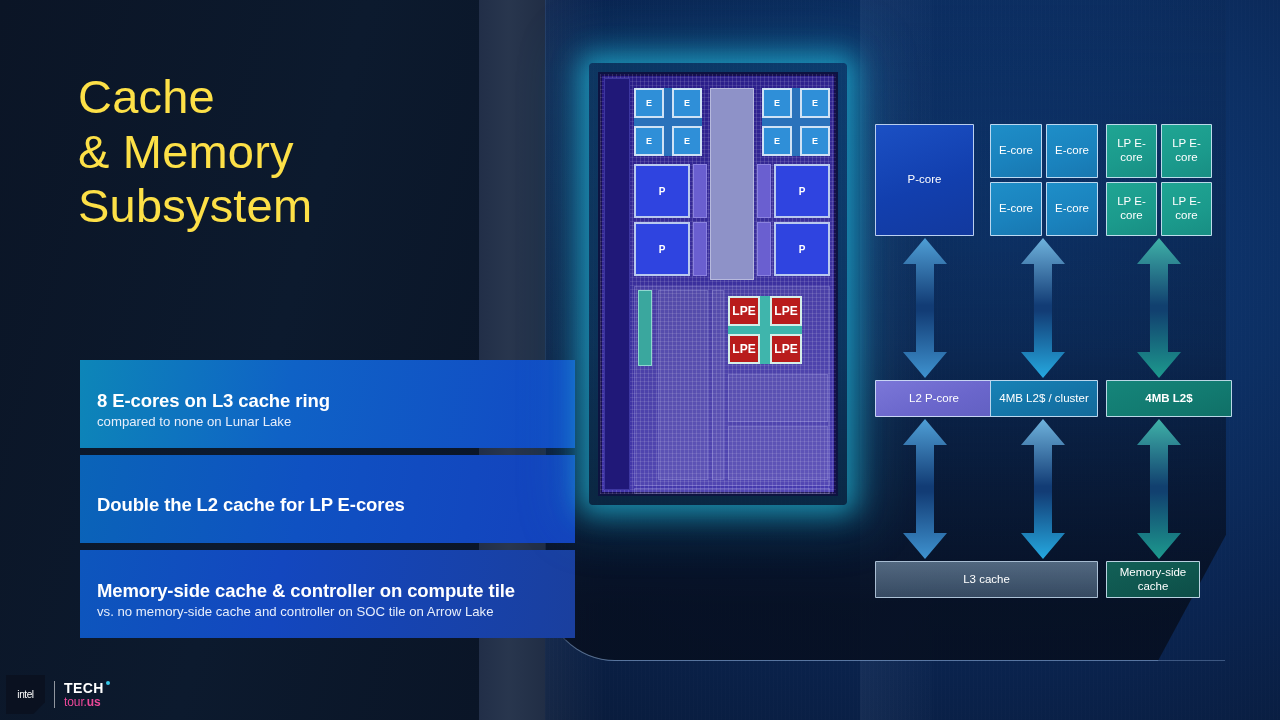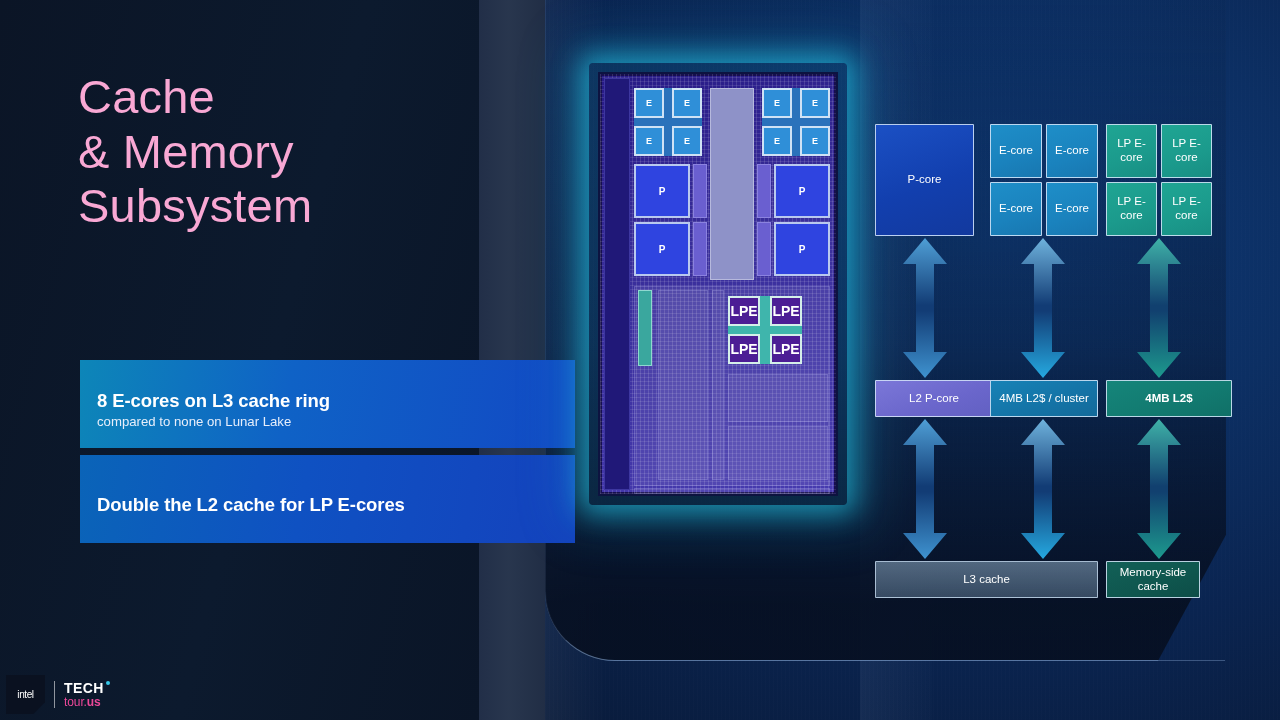--- a/index.html
+++ b/index.html
@@ -28,21 +28,21 @@
     border-left:1px solid rgba(150,185,230,.10);
     border-radius:0 0 0 70px;
     -webkit-clip-path:polygon(0 0,100% 0,100% 82%,90% 100%,0 100%);
     clip-path:polygon(0 0,100% 0,100% 82%,90% 100%,0 100%);}
   .panel-edge{position:absolute;left:545px;top:560px;width:680px;height:100px;
     border-bottom:1px solid rgba(160,195,240,.33);
     border-radius:0 0 0 70px;pointer-events:none;}
 
   
   .title{position:absolute;left:78px;top:70px;width:420px;
-    font-size:47px;line-height:1.16;font-weight:300;color:#f9a8d4;letter-spacing:.2px;}
+    font-size:47px;line-height:1.16;font-weight:300;color:#fde047;letter-spacing:.2px;}
 
   
   .cards{position:absolute;left:80px;top:360px;width:495px;}
   .card{position:relative;height:88px;margin-bottom:7px;padding:0 0 0 17px;
     display:flex;flex-direction:column;justify-content:center;}
   .card.c1{background:linear-gradient(100deg,#0d86b8 0%,#0f62c6 42%,#1249c4 100%);}
   .card.c2{background:linear-gradient(100deg,#0a64b8 0%,#0f51c2 45%,#1442bd 100%);}
   .card.c3{background:linear-gradient(100deg,#0d56bd 0%,#1347bf 40%,#1a3f9e 100%);}
   .card-title{font-size:18.5px;font-weight:700;color:#fff;letter-spacing:-.1px;line-height:1.15;margin-top:12px;}
   .card-sub{font-size:13.2px;font-weight:400;color:#e7eefb;margin-top:3px;line-height:1.2;}
@@ -58,21 +58,21 @@
     background:linear-gradient(160deg,#271a86 0%,#3a2f9c 45%,#473bb0 100%);}
   .grid-fine{position:absolute;inset:0;
     background:repeating-linear-gradient(90deg,rgba(255,255,255,.13) 0 1px,rgba(0,0,0,0) 1px 4px),
                repeating-linear-gradient(0deg,rgba(255,255,255,.10) 0 1px,rgba(0,0,0,0) 1px 4px);}
   .dblk{position:absolute;box-sizing:border-box;}
   .leftbar{left:4px;top:4px;width:26px;bottom:4px;background:#201878;border:1px solid #3d36a0;}
   .core{border:2px solid #cfe2f5;background:#2f8fd8;
     display:flex;align-items:center;justify-content:center;
     color:#ffffff;font-size:9px;font-weight:600;}
   .core.pc{background:#2f44e0;border-color:#b9c9ef;font-size:10px;}
-  .core.lpe{background:#4c1d95;border-color:#d4efe9;font-size:14px;}
+  .core.lpe{background:#b91c1c;border-color:#d4efe9;font-size:12px;}
   .l3col{background:#8e92c8;border:1px solid #b6b9dd;}
   .l2strip{background:#6a5fd0;border:1px solid #8b82e0;}
   .crossh{position:absolute;background:#2a72bb;}
   .tealbar{background:#3aa79e;border:1px solid #8fd8d0;}
   .dense{background:rgba(255,255,255,.07);border:1px solid rgba(200,200,255,.22);}
 
   
   .diagram{position:absolute;left:875px;top:124px;width:335px;height:478px;}
   .bx{position:absolute;box-sizing:border-box;border:1px solid rgba(215,232,250,.85);
     display:flex;align-items:center;justify-content:center;text-align:center;
@@ -127,20 +127,24 @@
   </div>
 
   <div class="cards">
     <div class="card c1">
       <div class="card-title">8 E-cores on L3 cache ring</div>
       <div class="card-sub">compared to none on Lunar Lake</div>
     </div>
     <div class="card c2">
       <div class="card-title">Double the L2 cache for LP E-cores</div>
     </div>
+    <div class="card c3">
+      <div class="card-title">Memory-side cache &amp; controller on compute tile</div>
+      <div class="card-sub">vs. no memory-side cache and controller on SOC tile on Arrow Lake</div>
+    </div>
   </div>
 
   <div class="die-wrap">
     <div class="die-glow"></div>
     <div class="die">
       <div class="die-inner"></div>
       <div class="grid-fine"></div>
 
       <div class="dblk leftbar"></div>
 

